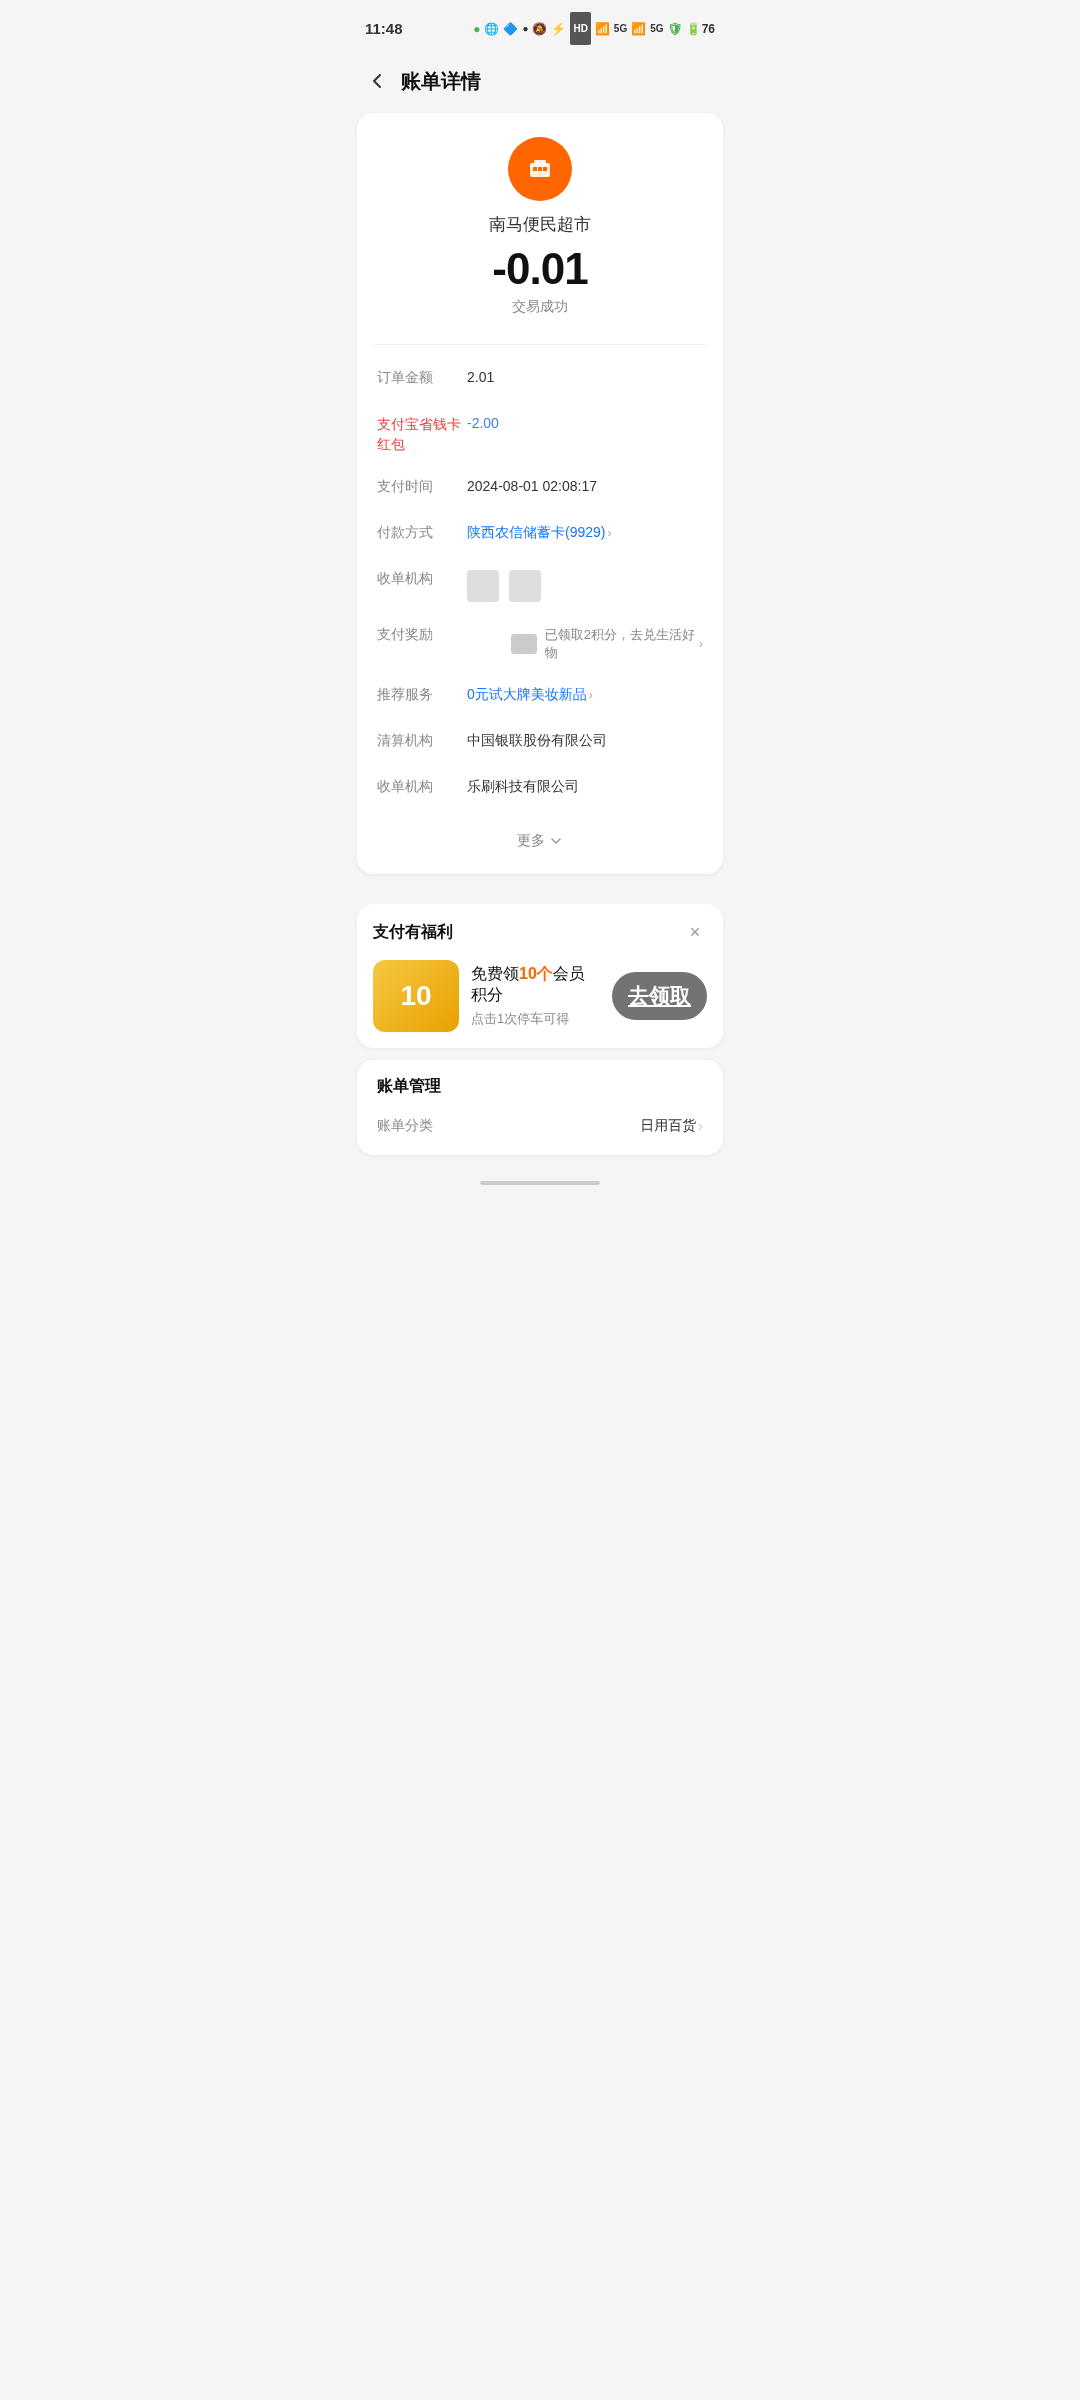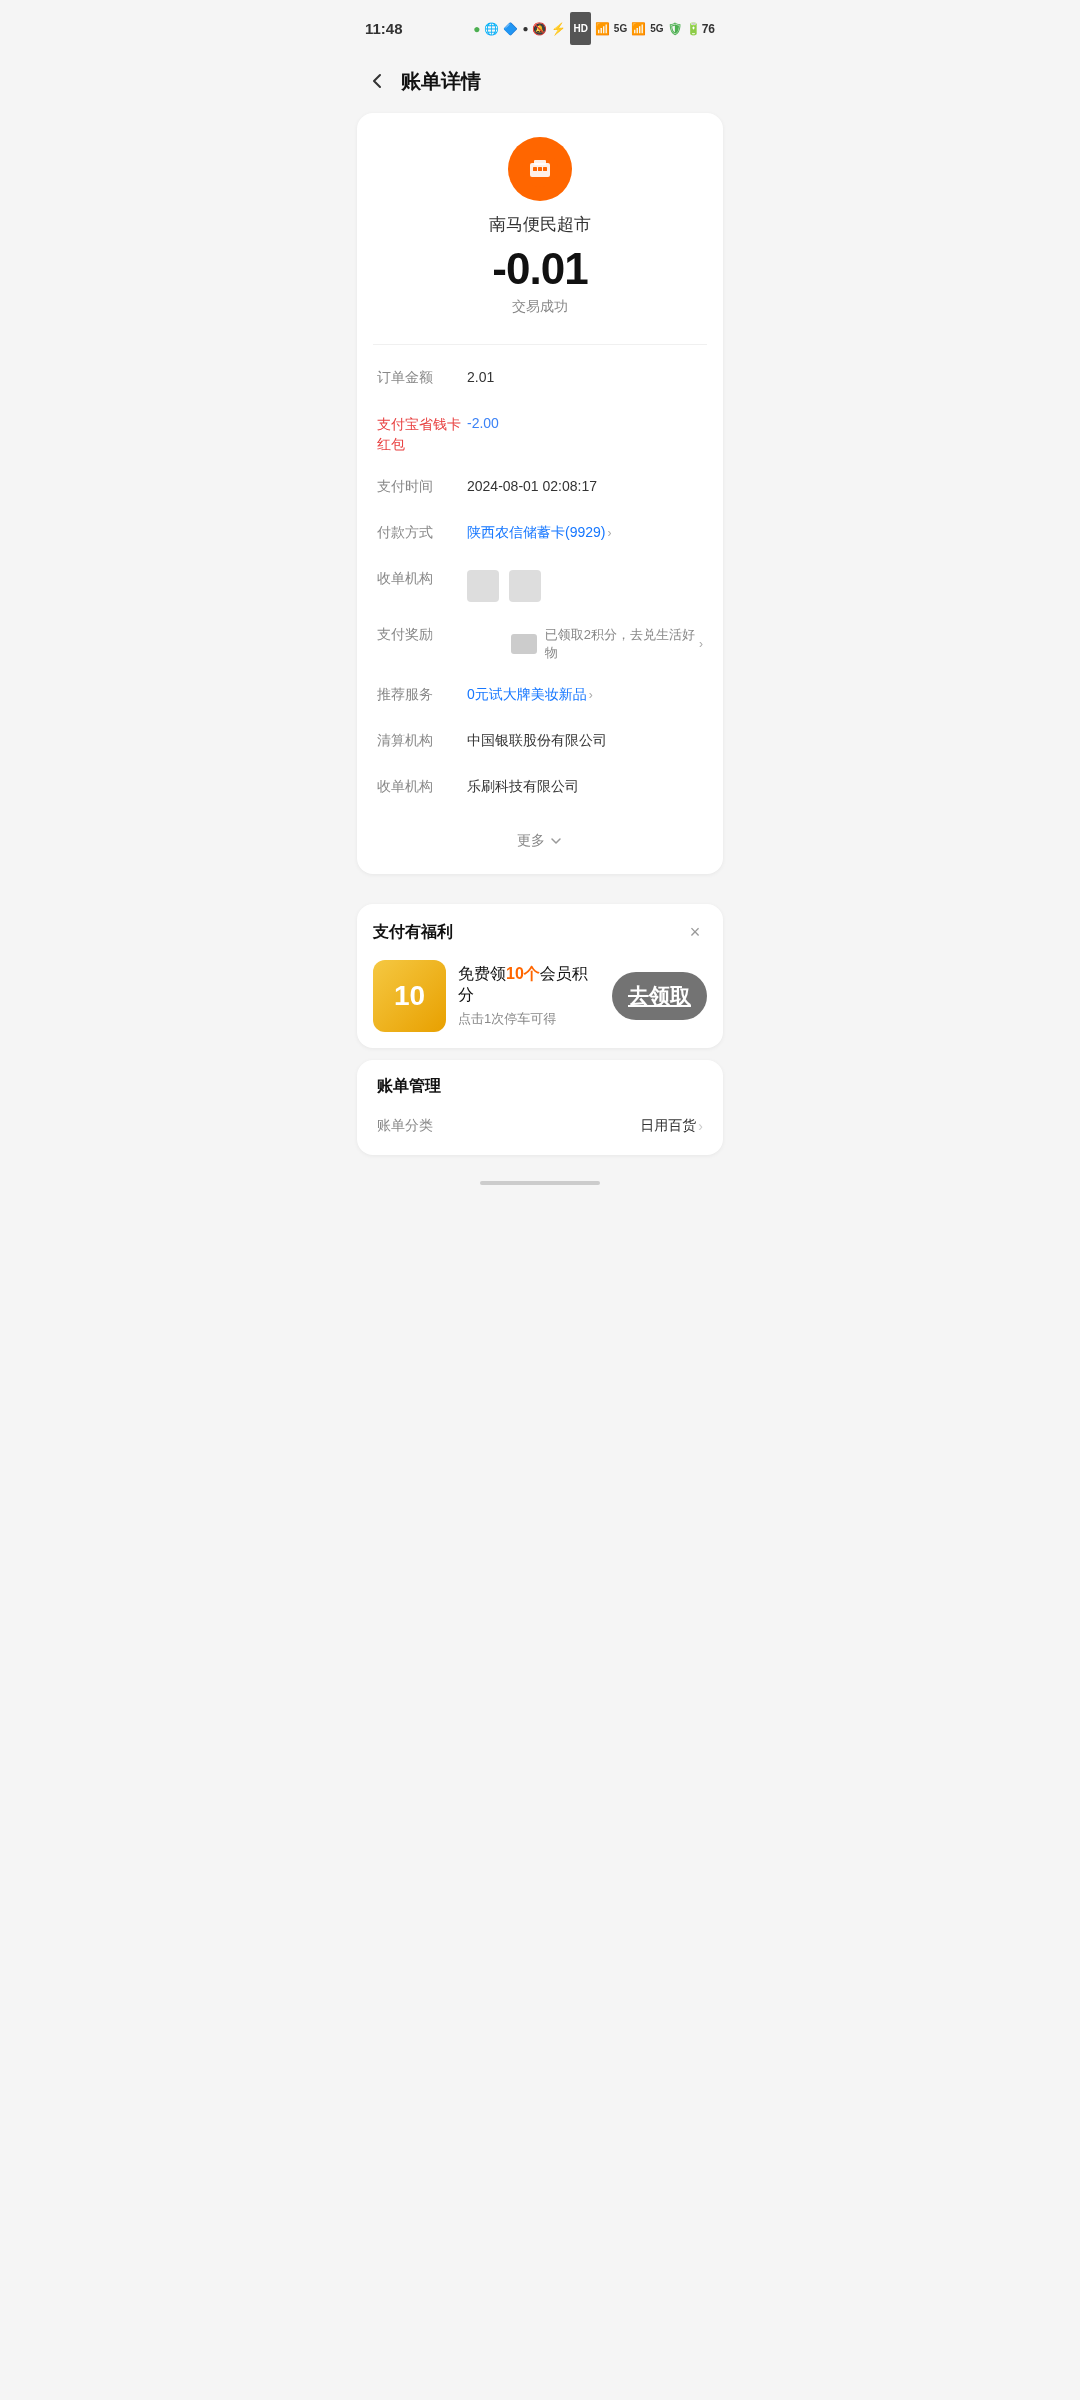--- a/index.html
+++ b/index.html
@@ -188,21 +188,21 @@
       color: #999;
       font-size: 18px;
       cursor: pointer;
     }
     .welfare-content {
       display: flex;
       align-items: center;
       gap: 12px;
     }
     .welfare-badge {
-      width: 73px; height: 72px;
+      width: 86px; height: 72px;
       background: linear-gradient(135deg, #f5c842, #e8a000);
       border-radius: 12px;
       display: flex; flex-direction: column;
       align-items: center; justify-content: center;
       flex-shrink: 0;
     }
     .welfare-badge-num {
       font-size: 28px;
       font-weight: 800;
       color: #fff;

